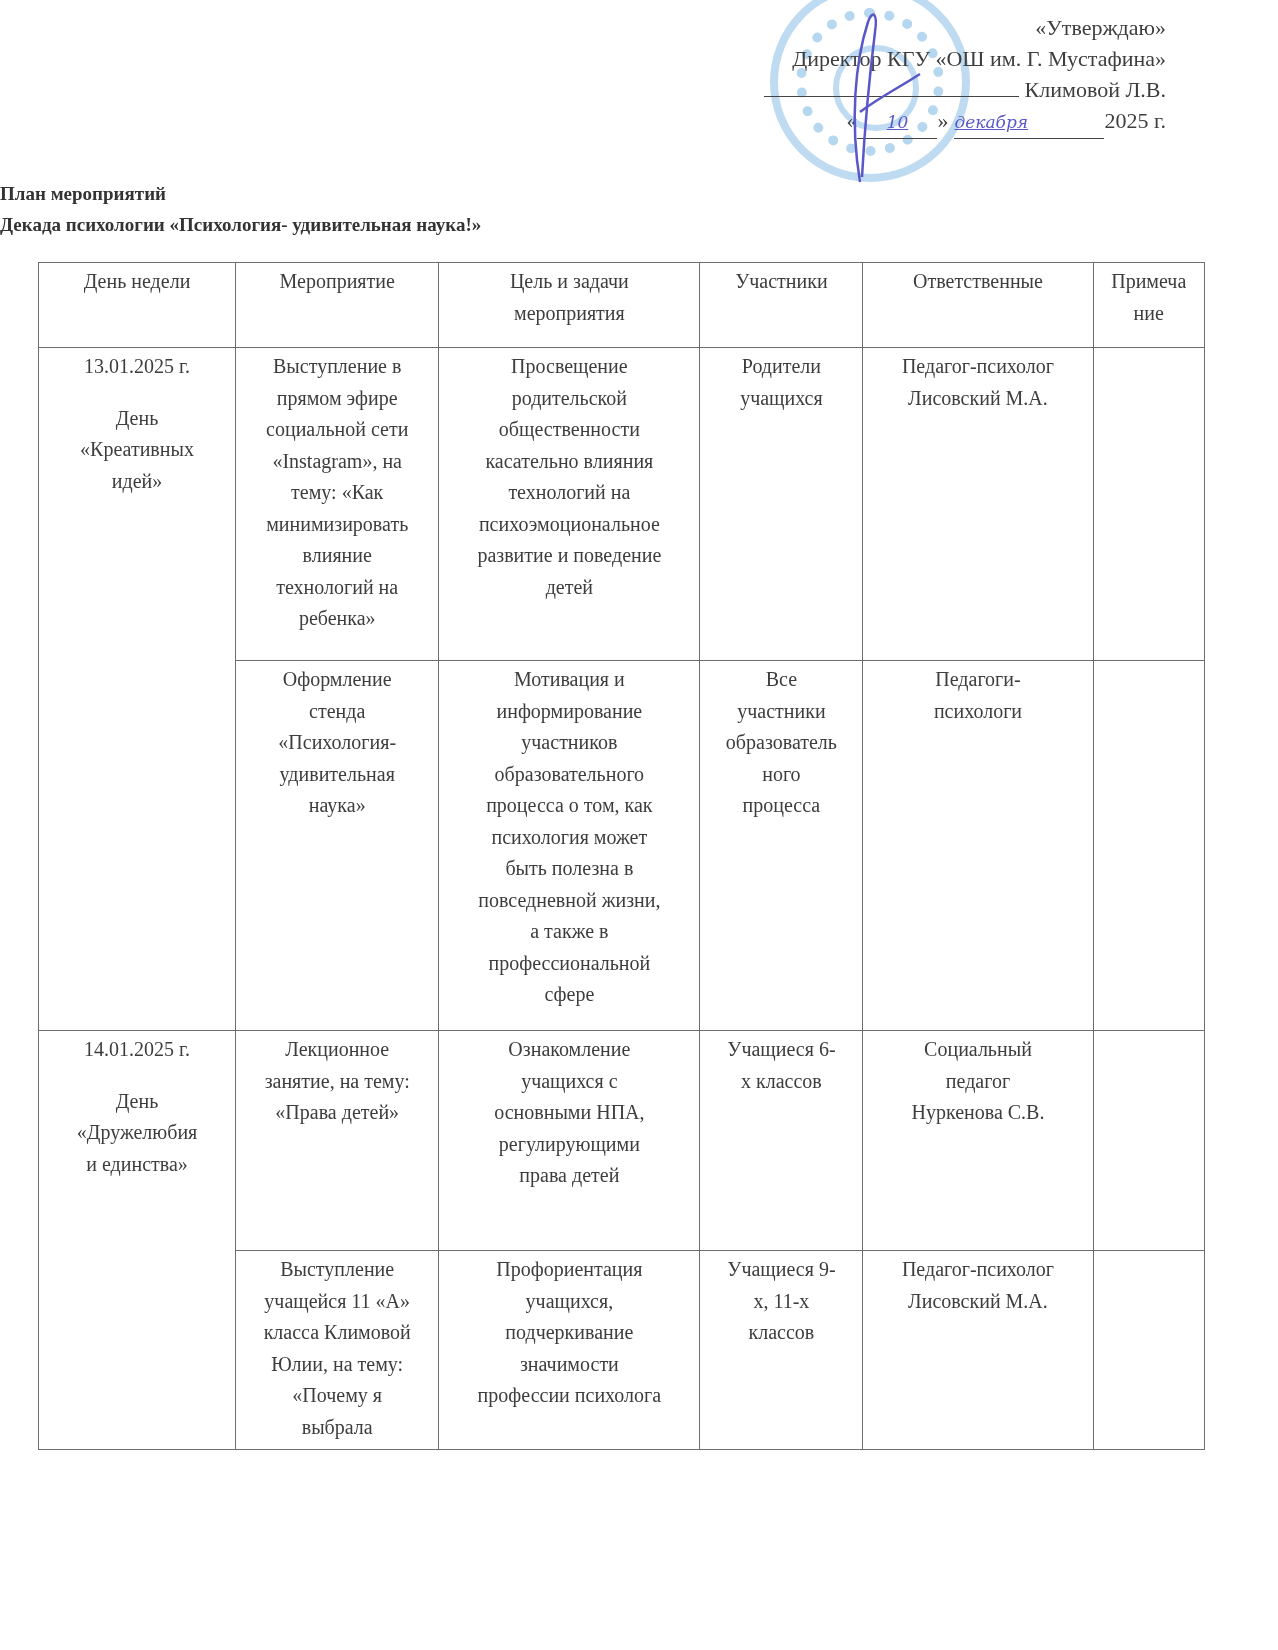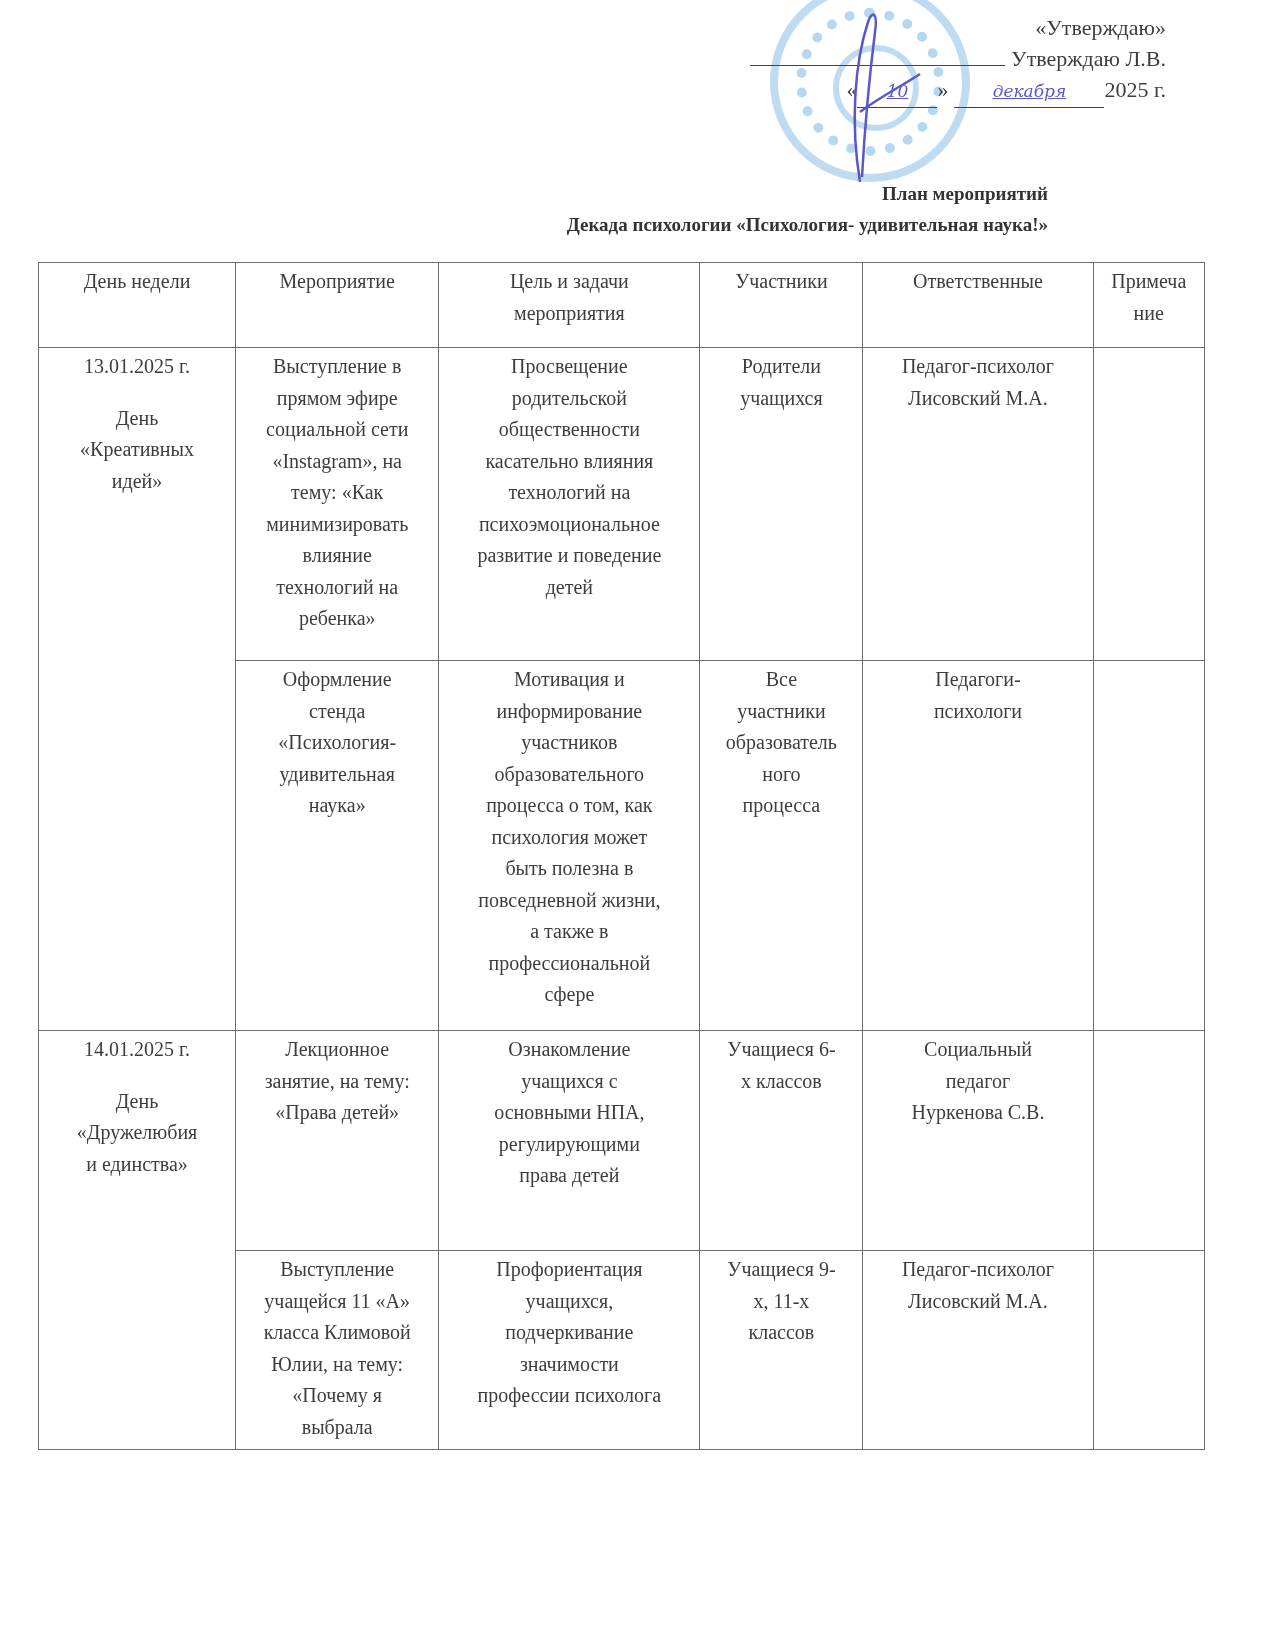--- a/index.html
+++ b/index.html
@@ -21,21 +21,21 @@
   }
   .stamp::before {
     content: ""; position: absolute; left: 18px; top: 18px; right: 18px; bottom: 18px;
     border-radius: 50%; border: 10px dotted rgba(110,175,225,0.5);
   }
   .stamp::after {
     content: ""; position: absolute; left: 55px; top: 55px; width: 74px; height: 74px;
     border-radius: 50%; border: 6px solid rgba(110,175,225,0.45);
   }
   .signature { position: absolute; left: 820px; top: 2px; z-index: 3; }
-  .title-block { position: absolute; left: 0; width: 1048px; top: 178px; text-align: right; font-weight: bold; font-size: 19px; line-height: 31px; color: #333; }
+  .title-block { position: absolute; left: 0; width: 1048px; top: 178px; text-align: left; font-weight: bold; font-size: 19px; line-height: 31px; color: #333; }
   table.plan {
     position: absolute; left: 38px; top: 262px; width: 1167px; border-collapse: collapse;
     font-size: 20px; line-height: 31.5px; color: #3d3d3d;
   }
   table.plan th, table.plan td {
     border: 1.5px solid #6e6e6e; text-align: center; vertical-align: top; padding: 3px 6px 6px 6px;
     font-weight: normal;
   }
   table.plan th { height: 75px; }
   .col1 { width: 178px; } .col2 { width: 184px; } .col3 { width: 240px; }
@@ -49,25 +49,26 @@
 <body>
 
 <div class="stamp"></div>
 <svg class="signature" width="120" height="190" viewBox="0 0 120 190">
   <path d="M40 180 C 30 120, 35 60, 48 20 C 52 8, 58 10, 55 30 C 50 70, 45 120, 42 175" stroke="#5a57c8" stroke-width="2.5" fill="none"></path>
   <path d="M40 110 C 60 95, 80 85, 100 72" stroke="#5a57c8" stroke-width="2.5" fill="none"></path>
 </svg>
 
 <div class="approval">
   <span class="line">«Утверждаю»</span>
+  <span class="line">Директор КГУ «ОШ им. Г. Мустафина»</span>
   <span class="line">
-    <span class="sig-blank"></span><span>Утверждаю Л.В.</span>
+    <span class="sig-blank"></span><span>Климовой Л.В.</span>
   </span>
   <span class="line">
-    <span>«</span><span class="date-line" style="width:80px;text-align:center;"><span class="hand">10</span></span><span>»</span><span class="date-line" style="width:150px;text-align:center;margin-left:6px;"><span class="hand">декабря</span></span><span>2025 г.</span>
+    <span>«</span><span class="date-line" style="width:80px;text-align:center;"><span class="hand">10</span></span><span>»</span><span class="date-line" style="width:150px;text-align:left;margin-left:6px;"><span class="hand">декабря</span></span><span>2025 г.</span>
   </span>
 </div>
 
 <div class="title-block">
   <div>План мероприятий</div>
   <div>Декада психологии «Психология- удивительная наука!»</div>
 </div>
 
 <table class="plan">
   <thead>

